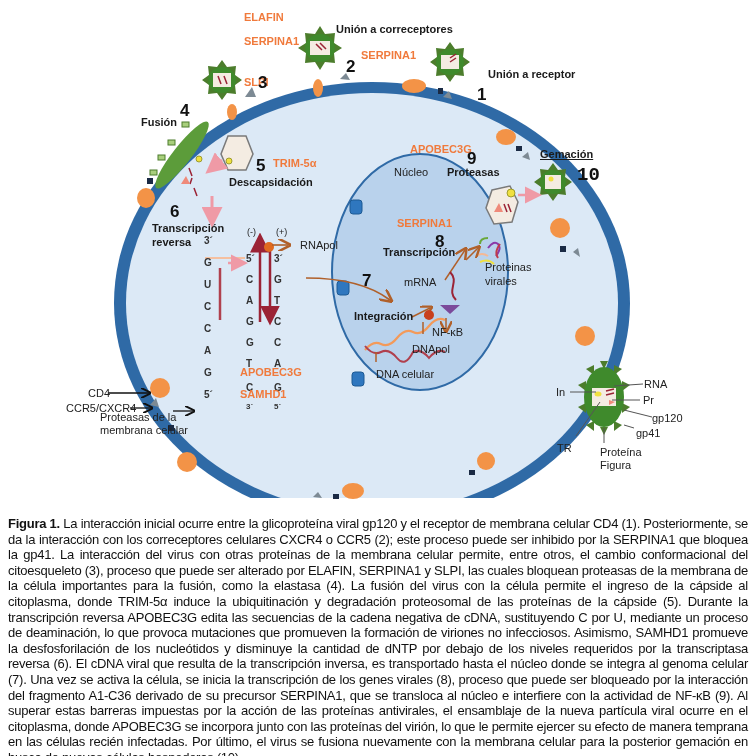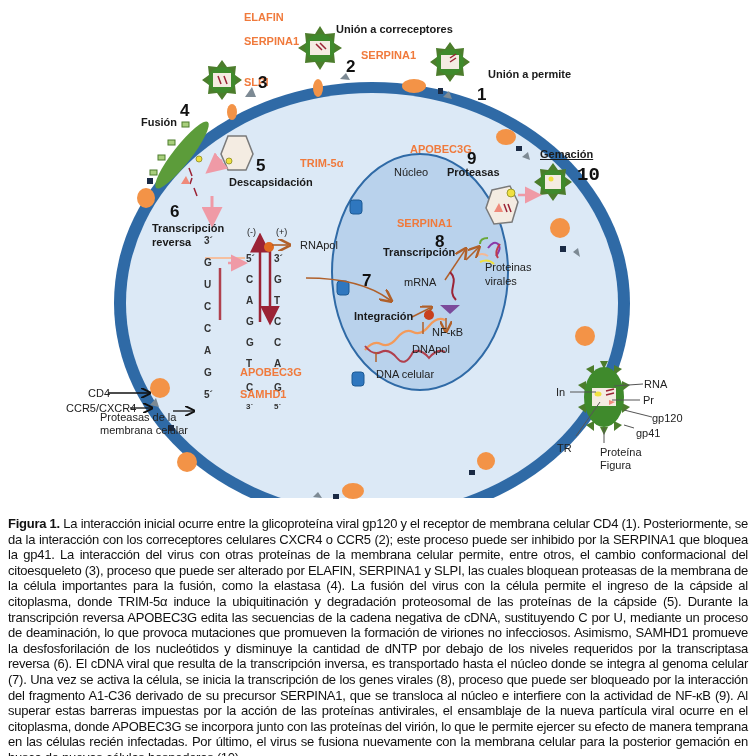--- a/index.html
+++ b/index.html
@@ -199,27 +199,27 @@
 
   
   <span class="lbl org" style="left:244px;top:12px;">ELAFIN</span>
   <span class="lbl org" style="left:244px;top:36px;">SERPINA1</span>
   <span class="lbl org" style="left:244px;top:58px;margin-top:19px;">SLPI</span>
   <span class="lbl org" style="left:361px;top:50px;">SERPINA1</span>
 
   <span class="lbl blk" style="left:336px;top:24px;">Unión a correceptores</span>
   <span class="lbl num" style="left:346px;top:58px;">2</span>
   <span class="lbl num" style="left:258px;top:74px;">3</span>
-  <span class="lbl blk" style="left:488px;top:69px;">Unión a permite</span>
+  <span class="lbl blk" style="left:488px;top:69px;">Unión a receptor</span>
   <span class="lbl num" style="left:477px;top:86px;">1</span>
   <span class="lbl num" style="left:180px;top:102px;">4</span>
   <span class="lbl blk" style="left:141px;top:117px;">Fusión</span>
 
   <span class="lbl num" style="left:256px;top:157px;">5</span>
-  <span class="lbl org" style="left:273px;top:158px;margin-left:27px;">TRIM-5α</span>
+  <span class="lbl org" style="left:273px;top:158px;">TRIM-5α</span>
   <span class="lbl blk" style="left:229px;top:177px;">Descapsidación</span>
 
   <span class="lbl num" style="left:170px;top:203px;">6</span>
   <span class="lbl blk" style="left:152px;top:221px;width:60px;white-space:normal;line-height:14px;">Transcripción reversa</span>
 
   <span class="lbl reg" style="left:247px;top:228px;font-size:9px;">(-)</span>
   <span class="lbl reg" style="left:276px;top:228px;font-size:9px;">(+)</span>
   <span class="lbl reg" style="left:300px;top:240px;">RNApol</span>
 
   <div style="position:absolute;left:204px;top:236px;width:12px;">

